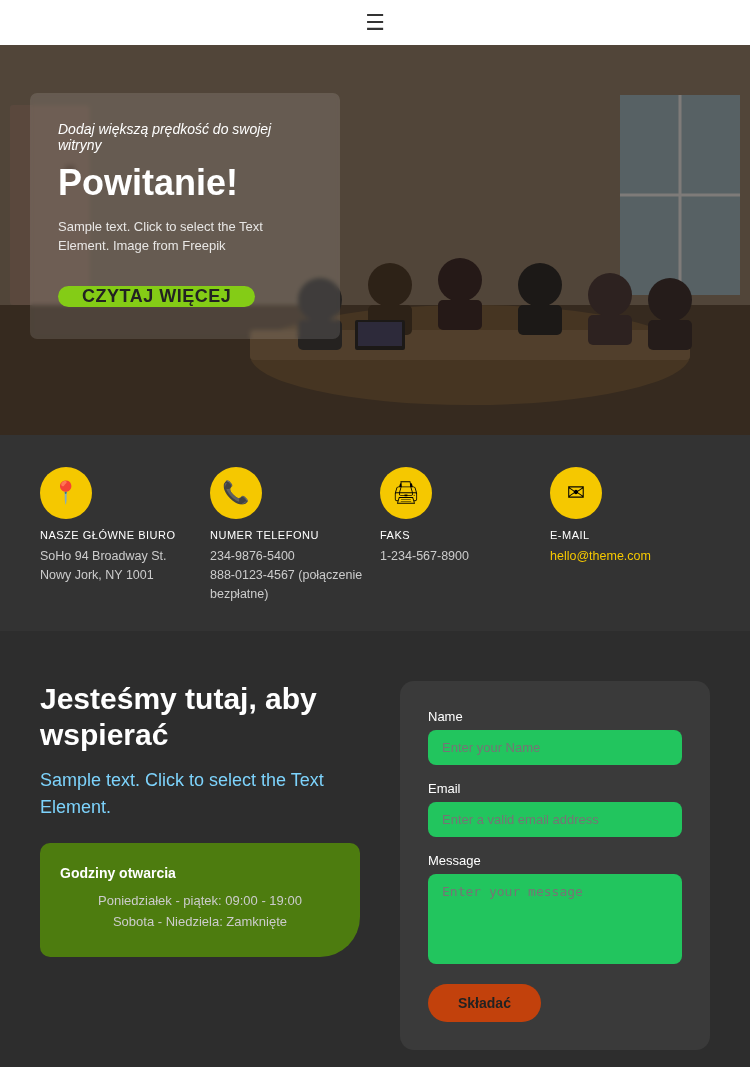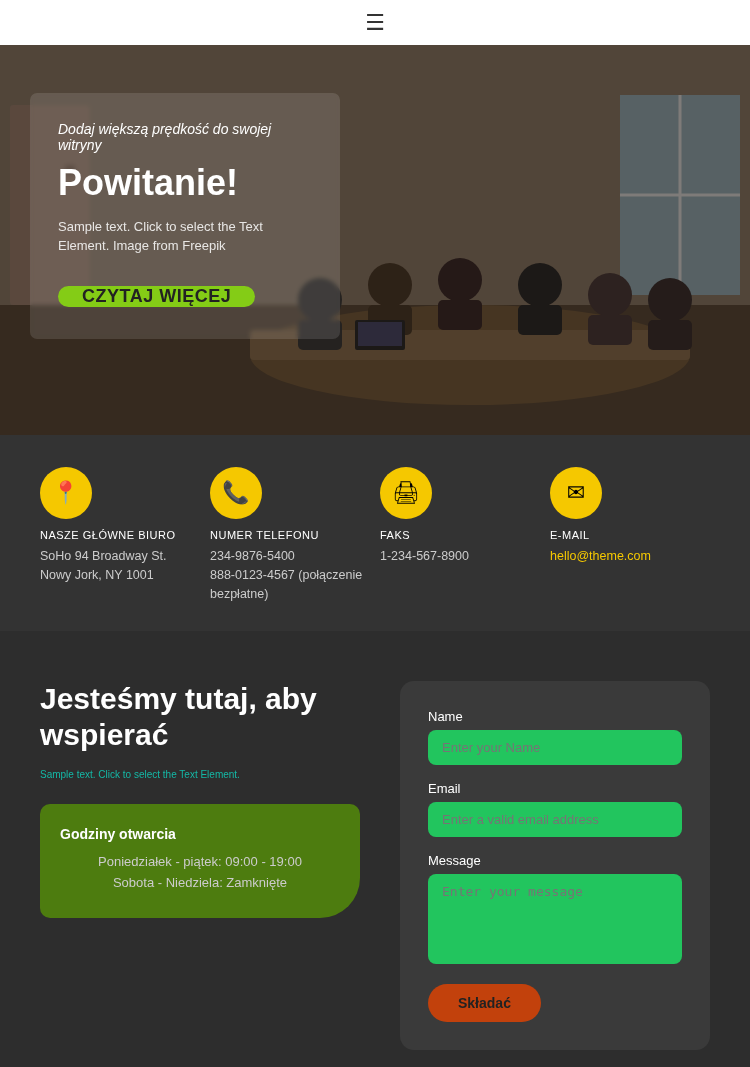--- a/index.html
+++ b/index.html
@@ -132,22 +132,22 @@
       min-width: 220px;
     }
     .support-title {
       color: #fff;
       font-size: 30px;
       font-weight: 900;
       margin-bottom: 14px;
       line-height: 1.2;
     }
     .support-sample {
-      color: #14b8a6;
-      font-size: 10px;
+      color: #7dd3fc;
+      font-size: 18px;
       margin-bottom: 22px;
       line-height: 1.5;
     }
     .hours-box {
       background: #4d7c0f;
       border-radius: 10px 10px 40px 10px;
       padding: 22px 20px;
     }
     .hours-title {
       color: #fff;

